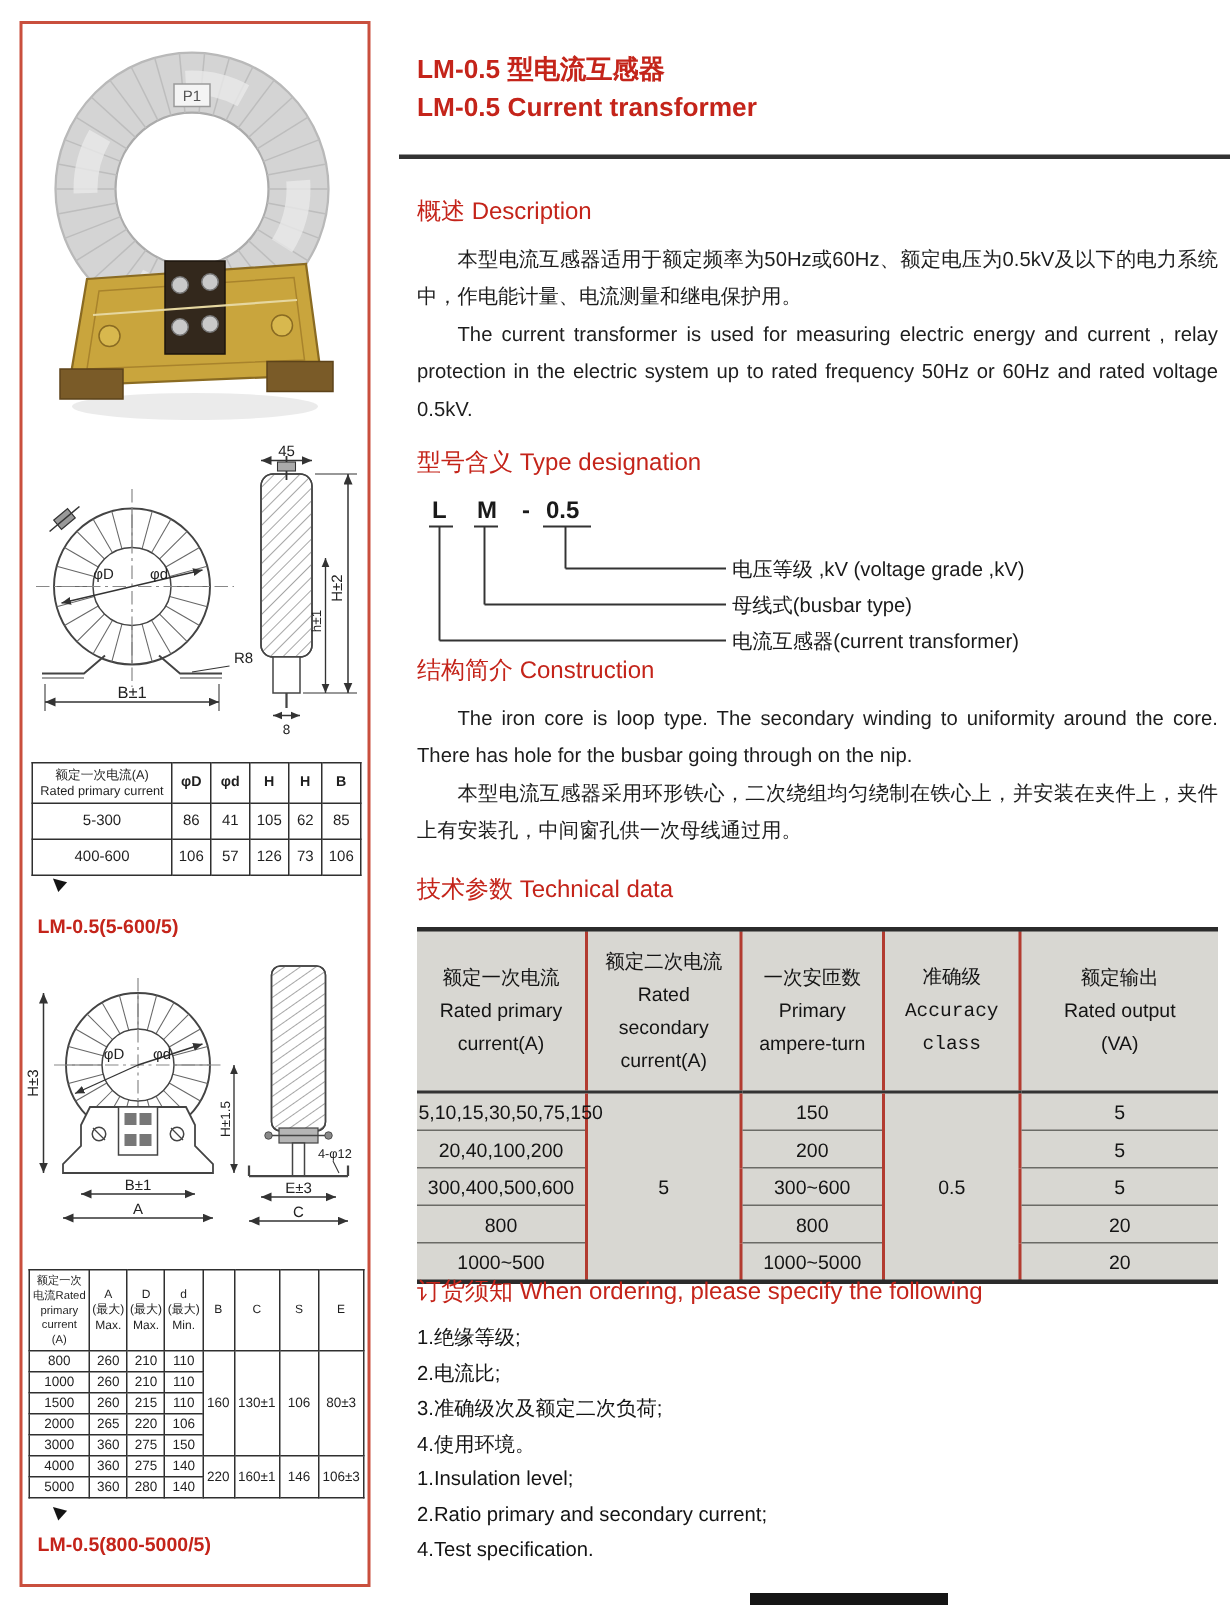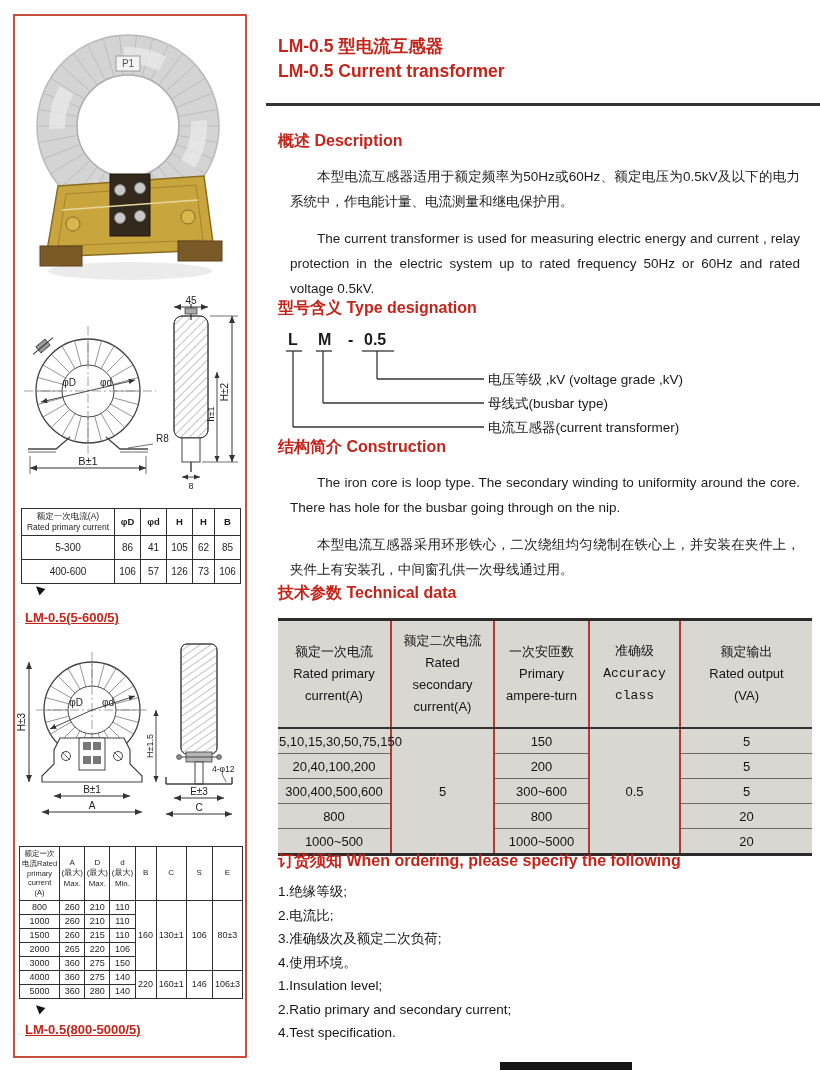--- a/index.html
+++ b/index.html
@@ -22,30 +22,30 @@
   #dim-table-1 th { font-size:9.5px; font-weight:bold; padding:2px 0; line-height:1.3; white-space:pre-line; }
   #dim-table-1 th.c1 { font-size:8.5px; font-weight:normal;margin-top:10px; }
   #dim-table-1 td { font-size:10px; height:23px; }
   #dim-table-2 { top:830px; left:4px; width:224px; }
   #dim-table-2 th { font-size:8px; font-weight:normal; line-height:1.3; white-space:pre-line; padding:2px 0; }
   #dim-table-2 th.c1 { font-size:7.5px; }
   #dim-table-2 td { font-size:9px; height:13px; }
   .cursor-arrow { position:absolute; font-size:15px; color:#141414; transform:rotate(-48deg); display:inline-block; }
   #arrow1 { top:564px; left:16px; }
   #arrow2 { top:983px; left:16px; }
-  .panel-caption { position:absolute; left:10px; color:#c4241a; font-weight:bold; font-size:13px;text-decoration:underline; }
+  .panel-caption { position:absolute; left:10px; color:#c4241a; font-weight:bold; font-size:13px; }
   #caption1 { top:594px; }
   #caption2 { top:1006px; }
   
   .rc { position:absolute; left:278px; width:534px; }
   #title-block { top:34px; }
   .title-line { color:#c4241a; font-weight:bold; font-size:17.5px; line-height:25px; margin:0; }
   #rule { position:absolute; left:266px; top:103px; width:554px; height:3px; background:#333; }
-  .sec-h { color:#c4241a; font-size:16px; font-weight:bold; margin:0 0 8px 0; }
-  .para { font-size:13.5px; line-height:25px; margin:12px; text-indent:2em; text-align:justify; color:#1d1d1d; }
+  .sec-h { color:#c4241a; font-size:16px; font-weight:normal; margin:0 0 8px 0; }
+  .para { font-size:13.5px; line-height:25px; margin:0; text-indent:2em; text-align:justify; color:#1d1d1d; }
   #sec-description { top:131px; }
   #sec-type { top:298px; }
   #sec-construction { top:437px; }
   #sec-tech { top:583px; }
   #sec-ordering { top:851px; }
   
   #tech-table {
     border-collapse:collapse; width:534px; table-layout:fixed; background:#d8d7d2;
     border-top:3px solid #2b2b2b; border-bottom:3px solid #2b2b2b; margin-top:14px;
   }

